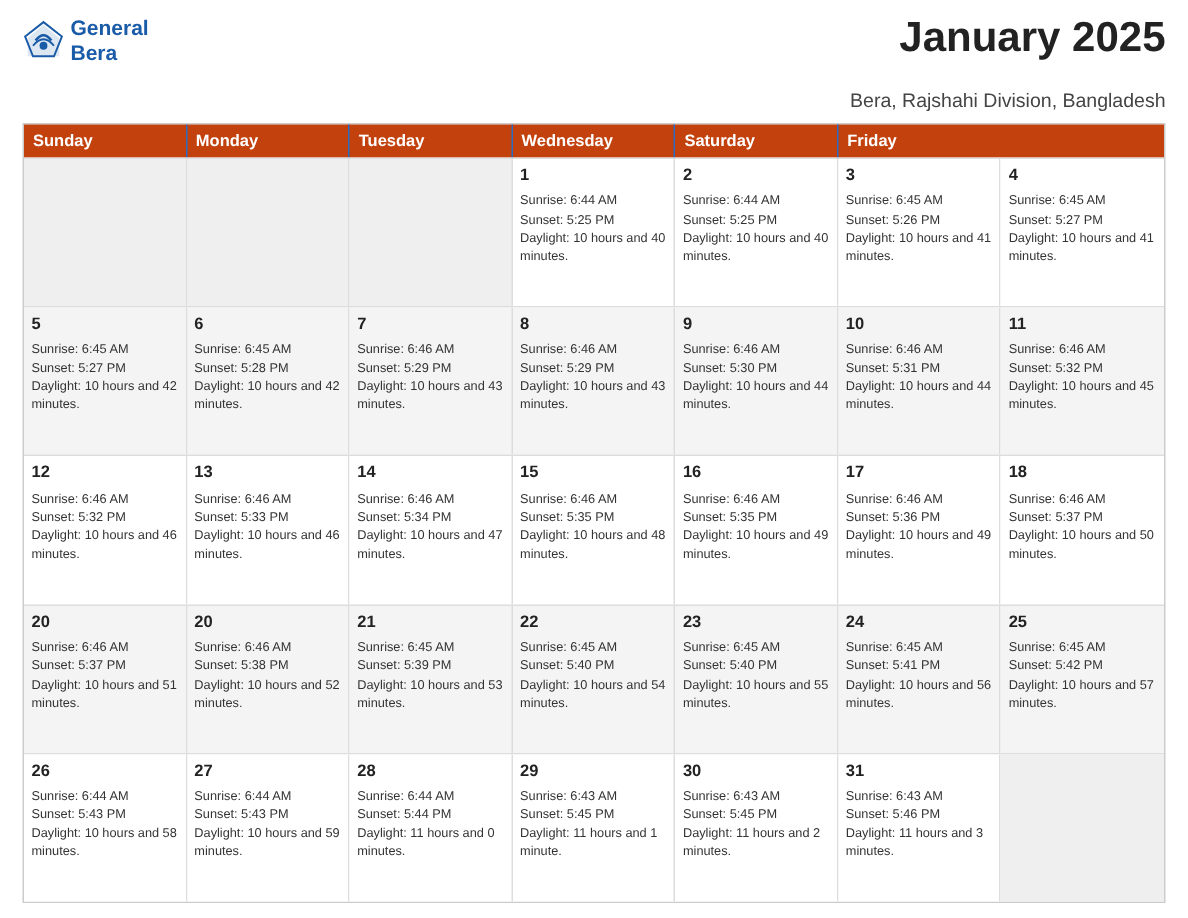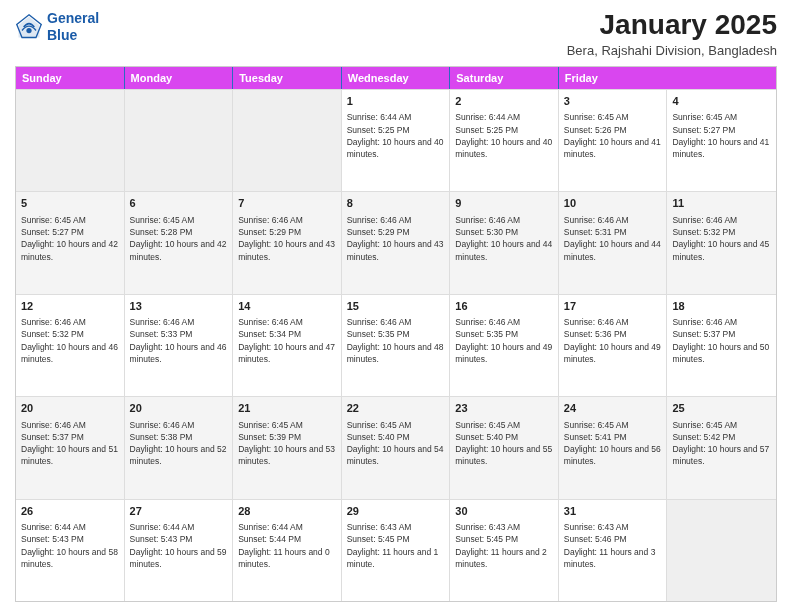--- a/index.html
+++ b/index.html
@@ -46,32 +46,32 @@
     }
     .title-block h1 {
       font-size: 28px;
       font-weight: bold;
       color: #222;
       line-height: 1.1;
     }
     .title-block .subtitle {
       font-size: 13px;
       color: #444;
-      margin-top: 2px;
+      margin-top: 18px;
     }
     .calendar {
       flex: 1;
       display: flex;
       flex-direction: column;
       border: 1px solid #ccc;
     }
     .cal-header {
       display: grid;
       grid-template-columns: repeat(7, 1fr);
-      background: #d946ef;
+      background: #c2410c;
     }
     .cal-header-cell {
       color: #fff;
       font-size: 11px;
       font-weight: bold;
       padding: 5px 6px;
       text-align: left;
       border-right: 1px solid #2a6bc0;
     }
     .cal-header-cell:last-child { border-right: none; }
@@ -128,21 +128,21 @@
       <svg class="logo-icon" viewBox="0 0 32 32">
         <rect x="0" y="0" width="32" height="32" fill="none"></rect>
         <polygon points="16,4 28,14 28,28 4,28 4,14" fill="#1a5ba8" opacity="0.15"></polygon>
         <polygon points="16,2 30,13 24,28 8,28 2,13" fill="none" stroke="#1a5ba8" stroke-width="1.5"></polygon>
         <path d="M10 16 Q16 8 22 16" fill="none" stroke="#1a5ba8" stroke-width="2"></path>
         <path d="M8 20 Q16 10 24 20" fill="none" stroke="#1a5ba8" stroke-width="1.5"></path>
         <circle cx="16" cy="20" r="3" fill="#1a5ba8"></circle>
       </svg>
       <div class="logo-text">
         <div><span>General</span></div>
-        <div><span>Blue</span></div>
+        <div><span>Bera</span></div>
       </div>
     </div>
     <div class="title-block">
       <h1>January 2025</h1>
       <div class="subtitle">Bera, Rajshahi Division, Bangladesh</div>
     </div>
   </div>
 
   <div class="calendar">
     <div class="cal-header">

